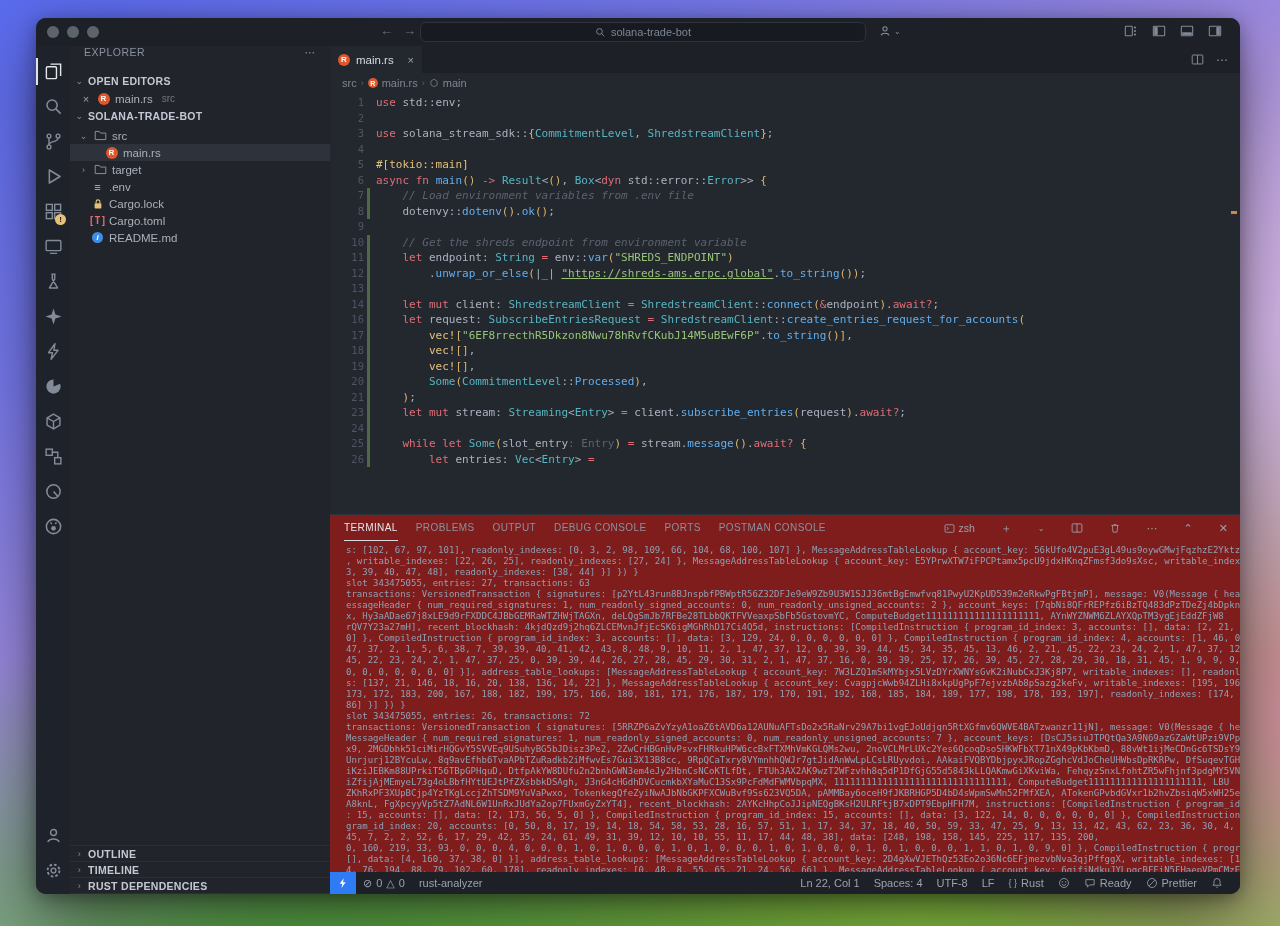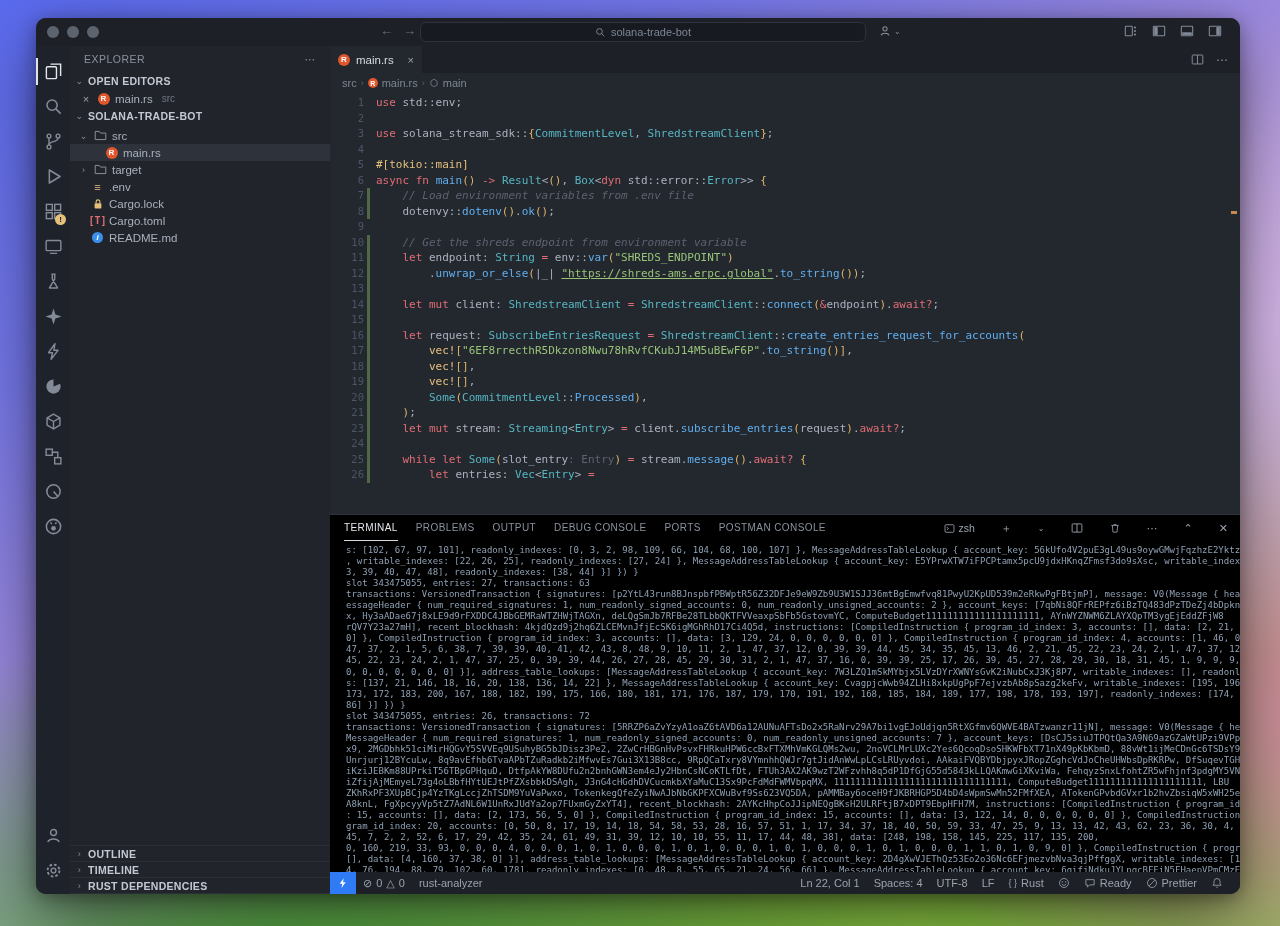--- a/index.html
+++ b/index.html
@@ -36,21 +36,21 @@
   .tb-icons svg, .navarrows svg { display:block; }
   
   .main { flex:1; display:flex; min-height:0; }
   .activitybar { width:34px; background:#1e222a; flex:0 0 34px; display:flex; flex-direction:column; align-items:center; padding-top:8px; position:relative; }
   .ab-item { width:34px; height:35px; display:flex; align-items:center; justify-content:center; position:relative; cursor:pointer; }
   .ab-item.active::before { content:""; position:absolute; left:0; top:4px; bottom:4px; width:2px; background:#dfe3e8; }
   .ab-badge { position:absolute; right:4px; bottom:4px; width:11px; height:11px; border-radius:50%; background:#e5c07b; color:#1e222a; font-size:8px; font-weight:bold; display:flex; align-items:center; justify-content:center; }
   .ab-bottom { margin-top:auto; margin-bottom:6px; display:flex; flex-direction:column; align-items:center; }
   
   .sidebar { width:260px; flex:0 0 260px; background:#21252b; display:flex; flex-direction:column; font-size:12px; color:#a8b0bc; }
-  .sb-title { height:26px; display:flex; align-items:center; padding:0 14px; font-size:10.5px; letter-spacing:.5px; color:#8a919e; }
+  .sb-title { height:26px; display:flex; padding:0 14px; font-size:10.5px; letter-spacing:.5px; color:#8a919e; }
   .sb-title .more { margin-left:auto; color:#8a919e; letter-spacing:1px; }
   .sb-sechead { height:18px; display:flex; align-items:center; gap:3px; font-weight:bold; font-size:10.5px; color:#c3c9d4; padding-left:4px; letter-spacing:.3px; cursor:pointer; }
   .chev { color:#8a919e; font-size:9px; width:11px; text-align:center; font-weight:normal; }
   .sb-row { height:17px; display:flex; align-items:center; gap:5px; font-size:11.5px; cursor:pointer; white-space:nowrap; }
   .sb-row.selected { background:#2d323b; }
   .sb-row .dim { color:#6f7785; font-size:10px; margin-left:4px; }
   .sb-row .closex { color:#9aa2ae; font-size:11px; width:12px; text-align:center; }
   .tree { margin-top:2px; }
   .fi { width:13px; height:13px; display:inline-flex; align-items:center; justify-content:center; flex:0 0 13px; }
   .fi-rust { width:12px; height:12px; border-radius:50%; background:#e0562d; color:#fff; font-size:8px; font-weight:bold; display:inline-flex; align-items:center; justify-content:center; }
@@ -77,21 +77,21 @@
   .git.added::before { content:""; position:absolute; left:3px; top:0; bottom:0; width:3px; background:#4e6a45; }
   .ctext { padding-left:2px; }
   .crow.lens { font-family:"Liberation Sans",sans-serif; font-size:10px; color:#5c6370; }
   .crow.lens .ctext { padding-left:6px; }
   .tok-w { color:#abb2bf; } .tok-k { color:#e06c75; } .tok-t { color:#56b6c2; }
   .tok-f { color:#61afef; } .tok-s { color:#98c379; } .tok-u { color:#98c379; text-decoration:underline; }
   .tok-c { color:#5c6370; font-style:italic; } .tok-m { color:#e5c07b; } .tok-y { color:#deb468; }
   .tok-i { color:#5c6370;text-align:right; }
   .ruler-mark { position:absolute; right:3px; top:118px; width:6px; height:3px; background:#c98a4b; }
   
-  .panel { flex:0 0 358px; border-top:1px solid #2f333b; display:flex; flex-direction:column; min-height:0; background:#000000; }
+  .panel { flex:0 0 358px; border-top:1px solid #2f333b; display:flex; flex-direction:column; min-height:0; background:#7f1d1d; }
   .panel-head { height:26px; flex:0 0 26px; display:flex; align-items:center; padding:0 12px 0 14px; }
   .ptabs { display:flex; gap:18px; font-size:10px; letter-spacing:.4px; color:#8a919e; height:100%; align-items:center; }
   .ptabs .pt { cursor:pointer; height:100%; display:flex; align-items:center; border-bottom:1px solid transparent; }
   .ptabs .pt.active { color:#e3e6eb; border-bottom-color:#d7dae0; }
   .panel-actions { margin-left:auto; display:flex; align-items:center; gap:26px; color:#9aa2ae; font-size:11px; }
   .panel-actions .zsh { display:flex; align-items:center; gap:4px; font-size:10.5px; }
   .term { flex:1; overflow:hidden; padding:4px 0 0 16px; font-family:"DejaVu Sans Mono",monospace; font-size:9px; line-height:11.05px; color:#8fa0b3; letter-spacing:0; }
   .tline { white-space:pre; }
   
   .statusbar { height:22px; flex:0 0 22px; background:#1d2127; display:flex; align-items:center; font-size:11px; color:#9aa2ae; }
@@ -385,21 +385,20 @@
             <div class="crow"><span class="lnum">5</span><span class="git"></span><span class="ctext"><span class="tok-m">#[tokio::main]</span></span></div>
             <div class="crow"><span class="lnum">6</span><span class="git"></span><span class="ctext"><span class="tok-k">async</span><span class="tok-w"> </span><span class="tok-k">fn</span><span class="tok-w"> </span><span class="tok-f">main</span><span class="tok-y">()</span><span class="tok-w"> </span><span class="tok-k">-&gt;</span><span class="tok-w"> </span><span class="tok-t">Result</span><span class="tok-w">&lt;</span><span class="tok-y">()</span><span class="tok-w">, </span><span class="tok-t">Box</span><span class="tok-w">&lt;</span><span class="tok-k">dyn</span><span class="tok-w"> std::error::</span><span class="tok-t">Error</span><span class="tok-w">&gt;&gt; </span><span class="tok-y">{</span></span></div>
             <div class="crow"><span class="lnum">7</span><span class="git added"></span><span class="ctext"><span class="tok-c">    // Load environment variables from .env file</span></span></div>
             <div class="crow"><span class="lnum">8</span><span class="git added"></span><span class="ctext"><span class="tok-w">    dotenvy::</span><span class="tok-f">dotenv</span><span class="tok-y">()</span><span class="tok-w">.</span><span class="tok-f">ok</span><span class="tok-y">()</span><span class="tok-w">;</span></span></div>
             <div class="crow"><span class="lnum">9</span><span class="git"></span><span class="ctext"></span></div>
             <div class="crow"><span class="lnum">10</span><span class="git added"></span><span class="ctext"><span class="tok-c">    // Get the shreds endpoint from environment variable</span></span></div>
             <div class="crow"><span class="lnum">11</span><span class="git added"></span><span class="ctext"><span class="tok-w">    </span><span class="tok-k">let</span><span class="tok-w"> endpoint: </span><span class="tok-t">String</span><span class="tok-k"> = </span><span class="tok-w">env::</span><span class="tok-f">var</span><span class="tok-y">(</span><span class="tok-s">"SHREDS_ENDPOINT"</span><span class="tok-y">)</span></span></div>
             <div class="crow"><span class="lnum">12</span><span class="git added"></span><span class="ctext"><span class="tok-w">        .</span><span class="tok-f">unwrap_or_else</span><span class="tok-y">(</span><span class="tok-w">|_| </span><span class="tok-u">"https://shreds-ams.erpc.global"</span><span class="tok-w">.</span><span class="tok-f">to_string</span><span class="tok-y">()</span><span class="tok-y">)</span><span class="tok-w">;</span></span></div>
             <div class="crow"><span class="lnum">13</span><span class="git added"></span><span class="ctext"></span></div>
             <div class="crow"><span class="lnum">14</span><span class="git added"></span><span class="ctext"><span class="tok-w">    </span><span class="tok-k">let</span><span class="tok-w"> </span><span class="tok-k">mut</span><span class="tok-w"> client: </span><span class="tok-t">ShredstreamClient</span><span class="tok-k"> = </span><span class="tok-t">ShredstreamClient</span><span class="tok-w">::</span><span class="tok-f">connect</span><span class="tok-y">(</span><span class="tok-k">&amp;</span><span class="tok-w">endpoint</span><span class="tok-y">)</span><span class="tok-w">.</span><span class="tok-k">await?</span><span class="tok-w">;</span></span></div>
-            <div class="crow"><span class="lnum">15</span><span class="git added"></span><span class="ctext"></span></div>
             <div class="crow"><span class="lnum">16</span><span class="git added"></span><span class="ctext"><span class="tok-w">    </span><span class="tok-k">let</span><span class="tok-w"> request: </span><span class="tok-t">SubscribeEntriesRequest</span><span class="tok-k"> = </span><span class="tok-t">ShredstreamClient</span><span class="tok-w">::</span><span class="tok-f">create_entries_request_for_accounts</span><span class="tok-y">(</span></span></div>
             <div class="crow"><span class="lnum">17</span><span class="git added"></span><span class="ctext"><span class="tok-w">        </span><span class="tok-m">vec!</span><span class="tok-y">[</span><span class="tok-s">"6EF8rrecthR5Dkzon8Nwu78hRvfCKubJ14M5uBEwF6P"</span><span class="tok-w">.</span><span class="tok-f">to_string</span><span class="tok-y">()</span><span class="tok-y">]</span><span class="tok-w">,</span></span></div>
             <div class="crow"><span class="lnum">18</span><span class="git added"></span><span class="ctext"><span class="tok-w">        </span><span class="tok-m">vec!</span><span class="tok-y">[]</span><span class="tok-w">,</span></span></div>
             <div class="crow"><span class="lnum">19</span><span class="git added"></span><span class="ctext"><span class="tok-w">        </span><span class="tok-m">vec!</span><span class="tok-y">[]</span><span class="tok-w">,</span></span></div>
             <div class="crow"><span class="lnum">20</span><span class="git added"></span><span class="ctext"><span class="tok-w">        </span><span class="tok-t">Some</span><span class="tok-y">(</span><span class="tok-t">CommitmentLevel</span><span class="tok-w">::</span><span class="tok-f">Processed</span><span class="tok-y">)</span><span class="tok-w">,</span></span></div>
             <div class="crow"><span class="lnum">21</span><span class="git added"></span><span class="ctext"><span class="tok-w">    </span><span class="tok-y">)</span><span class="tok-w">;</span></span></div>
             <div class="crow"><span class="lnum">23</span><span class="git added"></span><span class="ctext"><span class="tok-w">    </span><span class="tok-k">let</span><span class="tok-w"> </span><span class="tok-k">mut</span><span class="tok-w"> stream: </span><span class="tok-t">Streaming</span><span class="tok-w">&lt;</span><span class="tok-t">Entry</span><span class="tok-w">&gt; </span><span class="tok-k">=</span><span class="tok-w"> client.</span><span class="tok-f">subscribe_entries</span><span class="tok-y">(</span><span class="tok-w">request</span><span class="tok-y">)</span><span class="tok-w">.</span><span class="tok-k">await?</span><span class="tok-w">;</span></span></div>
             <div class="crow"><span class="lnum">24</span><span class="git added"></span><span class="ctext"></span></div>
             <div class="crow"><span class="lnum">25</span><span class="git added"></span><span class="ctext"><span class="tok-w">    </span><span class="tok-k">while</span><span class="tok-w"> </span><span class="tok-k">let</span><span class="tok-w"> </span><span class="tok-t">Some</span><span class="tok-y">(</span><span class="tok-w">slot_entry</span><span class="tok-i">: Entry</span><span class="tok-y">)</span><span class="tok-k"> = </span><span class="tok-w">stream.</span><span class="tok-f">message</span><span class="tok-y">()</span><span class="tok-w">.</span><span class="tok-k">await?</span><span class="tok-w"> </span><span class="tok-y">{</span></span></div>
             <div class="crow"><span class="lnum">26</span><span class="git added"></span><span class="ctext"><span class="tok-w">        </span><span class="tok-k">let</span><span class="tok-w"> entries: </span><span class="tok-t">Vec</span><span class="tok-w">&lt;</span><span class="tok-t">Entry</span><span class="tok-w">&gt; </span><span class="tok-k">=</span></span></div>

